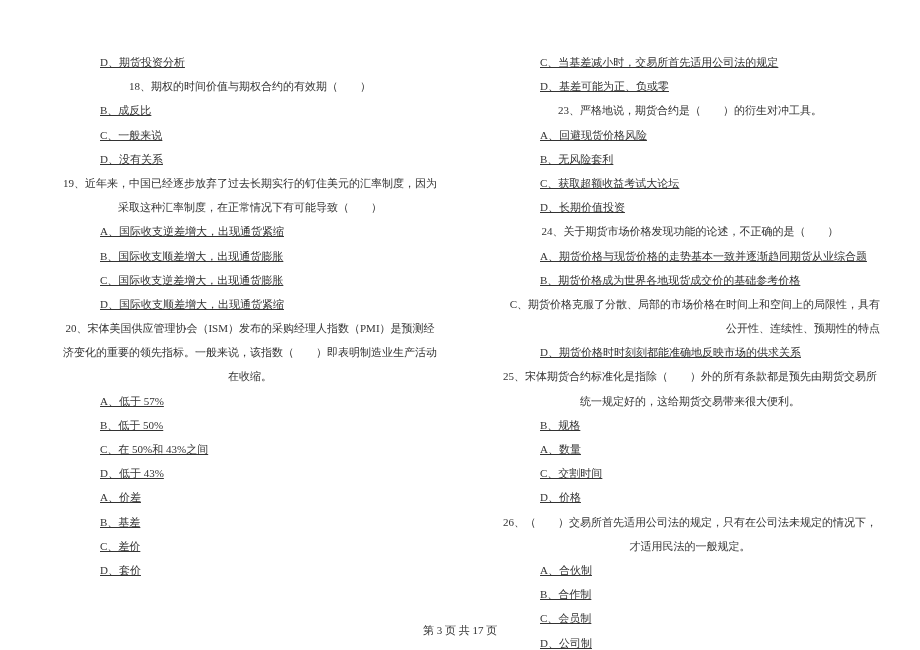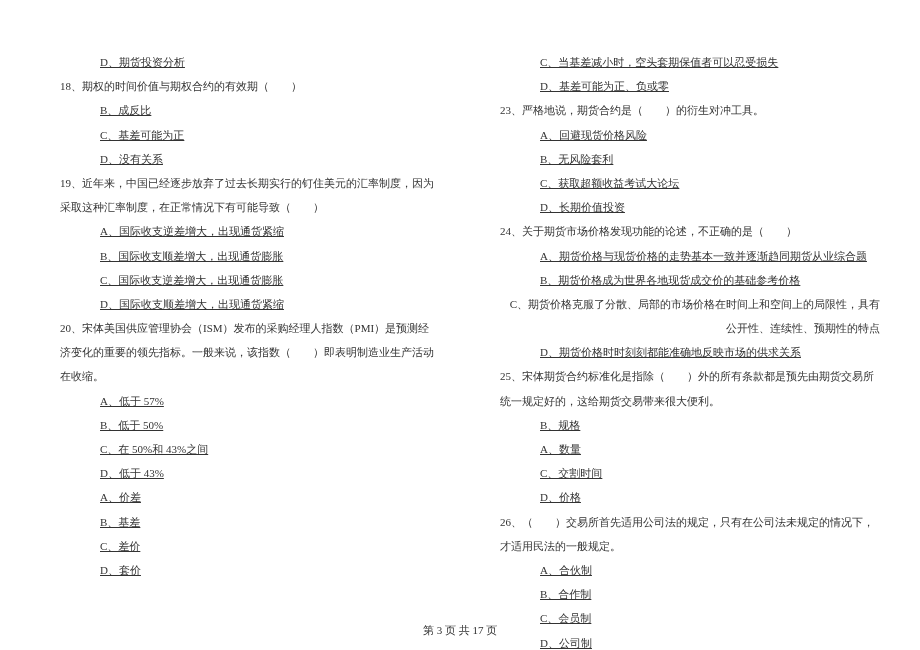--- a/index.html
+++ b/index.html
@@ -27,60 +27,61 @@
       white-space: normal;
       text-align: right;
     }
     .option {
       padding-left: 40px;
       line-height: 2.2;
       text-decoration: underline;
     }
     .question {
       line-height: 2.2;
+      text-align: center;
     }
     .footer {
       position: absolute;
       bottom: 12px;
       left: 0;
       right: 0;
       text-align: center;
       font-size: 11px;
       color: #333;
     }
   </style>
 </head>
 <body>
 
 <div class="page">
   <div class="column">
     <div class="option">D、期货投资分析</div>
     <div class="question">18、期权的时间价值与期权合约的有效期（　　）</div>
     <div class="option">B、成反比</div>
-    <div class="option">C、基差可能为正</div>
+    <div class="option">C、一般来说</div>
     <div class="option">D、没有关系</div>
     <div class="question">19、近年来，中国已经逐步放弃了过去长期实行的钉住美元的汇率制度，因为采取这种汇率制度，在正常情况下有可能导致（　　）</div>
     <div class="option">A、国际收支逆差增大，出现通货紧缩</div>
     <div class="option">B、国际收支顺差增大，出现通货膨胀</div>
     <div class="option">C、国际收支逆差增大，出现通货膨胀</div>
     <div class="option">D、国际收支顺差增大，出现通货紧缩</div>
     <div class="question">20、宋体美国供应管理协会（ISM）发布的采购经理人指数（PMI）是预测经济变化的重要的领先指标。一般来说，该指数（　　）即表明制造业生产活动在收缩。</div>
     <div class="option">A、低于 57%</div>
     <div class="option">B、低于 50%</div>
     <div class="option">C、在 50%和 43%之间</div>
     <div class="option">D、低于 43%</div>
     <div class="option">A、价差</div>
     <div class="option">B、基差</div>
     <div class="option">C、差价</div>
     <div class="option">D、套价</div>
 
   </div>
 
   <div class="column">
-    <div class="option">C、当基差减小时，空头套期保值者可以忍受损失</div>
+    <div class="option">C、当基差减小时，交易所首先适用公司法的规定</div>
     <div class="option">D、基差可能为正、负或零</div>
     <div class="question">23、严格地说，期货合约是（　　）的衍生对冲工具。</div>
     <div class="option">A、回避现货价格风险</div>
     <div class="option">B、无风险套利</div>
     <div class="option">C、获取超额收益考试大论坛</div>
     <div class="option">D、长期价值投资</div>
     <div class="question">24、关于期货市场价格发现功能的论述，不正确的是（　　）</div>
     <div class="option">A、期货价格与现货价格的走势基本一致并逐渐趋同期货从业综合题</div>
     <div class="option">B、期货价格成为世界各地现货成交价的基础参考价格</div>
     <div class="line">C、期货价格克服了分散、局部的市场价格在时间上和空间上的局限性，具有公开性、连续性、预期性的特点</div>

